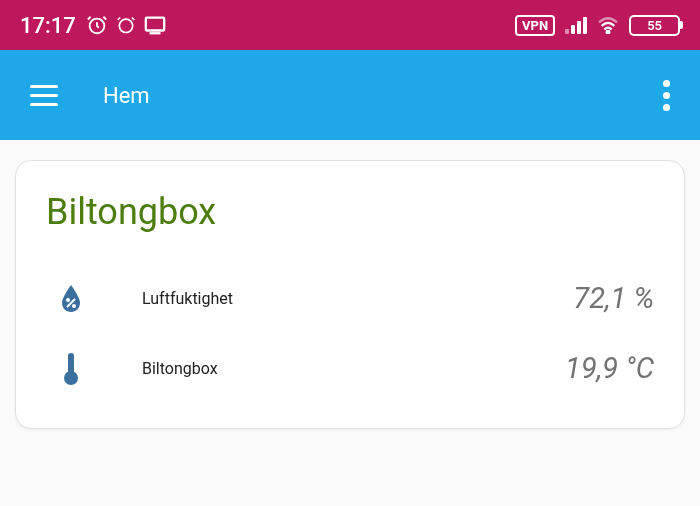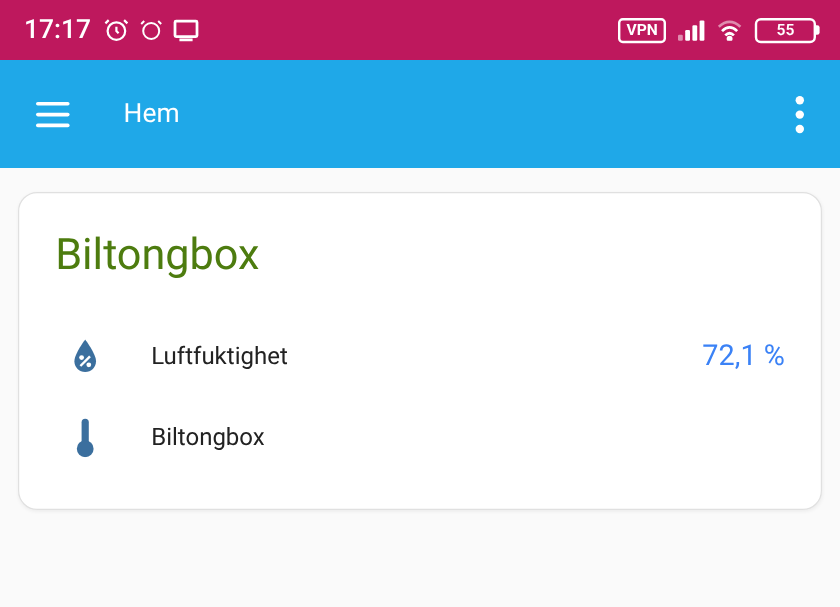--- a/index.html
+++ b/index.html
@@ -103,28 +103,29 @@
       align-items: center;
       padding: 18px 0;
     }
     .sensor-icon {
       width: 50px;
       display: flex;
       justify-content: center;
       align-items: center;
     }
     .sensor-label {
-      font-size: 20px;
+      font-size: 16px;
       color: #222;
-      margin-left: 30px;
+      margin-left: 46px;
       flex: 1;
     }
     .sensor-value {
-      font-size: 24px;
-      color: #3b82f6;
+      font-size: 29px;
+      color: #737373;
+      font-style: italic;
     }
     .vpn-box {
       border: 2px solid white;
       border-radius: 4px;
       padding: 1px 5px;
       font-size: 13px;
       font-weight: 700;
     }
     .signal-bars {
       display: flex;
@@ -233,15 +234,16 @@
     </div>
 
     <div class="sensor-row">
       <div class="sensor-icon">
         <svg width="18" height="34" viewBox="0 0 18 34" fill="#3b6f9e">
           <rect x="6" y="2" width="6" height="22" rx="3"></rect>
           <circle cx="9" cy="27" r="7"></circle>
         </svg>
       </div>
       <div class="sensor-label">Biltongbox</div>
+      <div class="sensor-value">19,9 °C</div>
     </div>
   </div>
 </div>
 
 </body></html>

